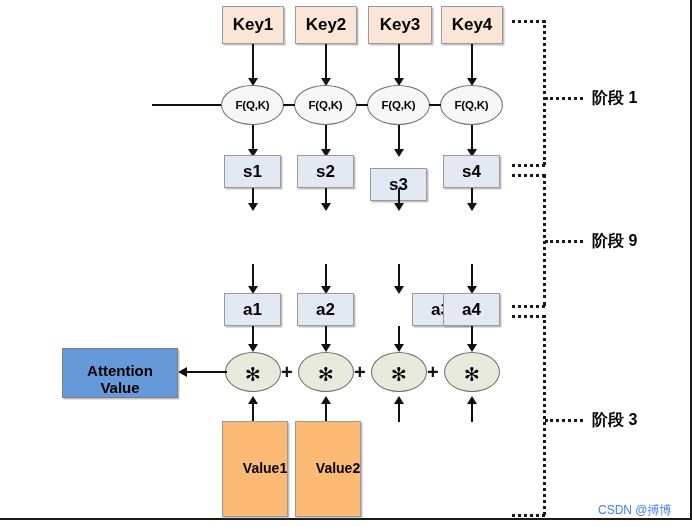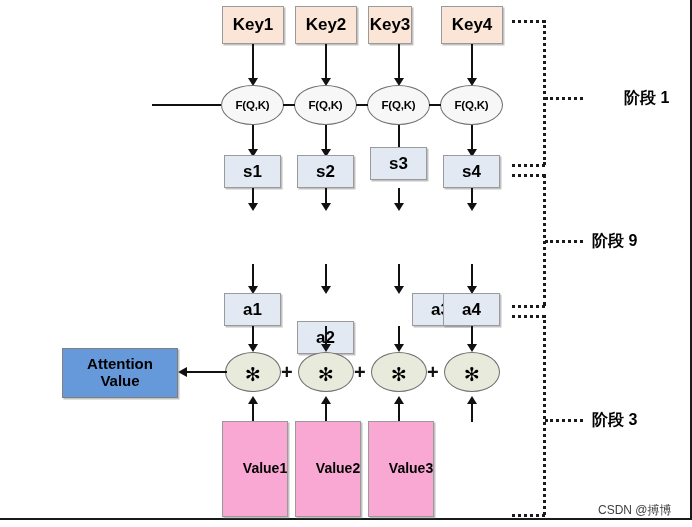--- a/index.html
+++ b/index.html
@@ -33,21 +33,21 @@
     font-weight: bold;
     color: #000000;
     line-height: 1.12;
     box-shadow: 1.5px 1.5px 0 rgba(120,120,120,0.45);
   }
   .node.key     { background: #fbe5d6; font-size: 17px; }
   .node.query   { background: #d9d2e9; font-size: 16px; }
   .node.score   { background: #e3e9f3; font-size: 17px; }
   .node.softmax { background: #d5eaec; font-size: 18px; }
   .node.alpha   { background: #e3e9f3; font-size: 17px; }
-  .node.value   { background: #f9a8d4; font-size: 14px; padding-left: 20px; }
+  .node.value   { background: #fdba74; font-size: 14px; padding-left: 20px; }
   .node.attnval { background: #6699d9; font-size: 15px; border: 1px solid #7f7f7f; }
 
   
   .ellipse {
     position: absolute;
     box-sizing: border-box;
     border: 1px solid #6f6f6f;
     border-radius: 50%;
     display: flex;
     align-items: center;
@@ -128,39 +128,39 @@
     font-size: 16px;
     font-weight: bold;
     color: #000000;
     white-space: nowrap;
   }
 
   
   .watermark {
     position: absolute;
     font-size: 12px;
-    color: #404040;
+    color: #3b82f6;
     white-space: nowrap;
   }
 </style>
 </head>
 <body>
 
 <div id="canvas">
 
   <div class="frame-line" style="left:0px; top:518px; width:692px; height:2px;"></div>
   <div class="frame-line" style="left:690px; top:0px; width:2px; height:520px;"></div>
 
   <div class="node key" style="left:222px; top:6px; width:62px; height:38px;">
     <span>Key1</span>
   </div>
   <div class="node key" style="left:295px; top:6px; width:62px; height:38px;">
     <span>Key2</span>
   </div>
-  <div class="node key" style="left:368px; top:6px; width:44px; height:38px;text-align:right;">
+  <div class="node key" style="left:368px; top:6px; width:64px; height:38px;text-align:right;">
     <span>Key3</span>
   </div>
   <div class="node key" style="left:441px; top:6px; width:62px; height:38px;">
     <span>Key4</span>
   </div>
 
   <div class="vline" style="left:252px; top:44px; height:36px;"></div>
   <div class="arrow-down" style="left:248px; top:78px;"></div>
   <div class="vline" style="left:325px; top:44px; height:36px;"></div>
   <div class="arrow-down" style="left:321px; top:78px;"></div>
@@ -196,21 +196,21 @@
   <div class="arrow-down" style="left:394px; top:149px;"></div>
   <div class="vline" style="left:471px; top:125px; height:28px;"></div>
   <div class="arrow-down" style="left:467px; top:149px;"></div>
 
   <div class="node score" style="left:224px; top:155px; width:57px; height:33px;">
     <span>s1</span>
   </div>
   <div class="node score" style="left:297px; top:155px; width:57px; height:33px;">
     <span>s2</span>
   </div>
-  <div class="node score" style="left:370px; top:147px; width:57px; height:33px;">
+  <div class="node score" style="left:370px; top:168px; width:57px; height:33px;">
     <span>s3</span>
   </div>
   <div class="node score" style="left:443px; top:155px; width:57px; height:33px;">
     <span>s4</span>
   </div>
 
   <div class="vline" style="left:252px; top:188px; height:18px;"></div>
   <div class="arrow-down" style="left:248px; top:203px;"></div>
   <div class="vline" style="left:325px; top:188px; height:18px;"></div>
   <div class="arrow-down" style="left:321px; top:203px;"></div>
@@ -225,21 +225,21 @@
   <div class="vline" style="left:325px; top:264px; height:24px;"></div>
   <div class="arrow-down" style="left:321px; top:286px;"></div>
   <div class="vline" style="left:398px; top:264px; height:24px;"></div>
   <div class="arrow-down" style="left:394px; top:286px;"></div>
   <div class="vline" style="left:471px; top:264px; height:24px;"></div>
   <div class="arrow-down" style="left:467px; top:286px;"></div>
 
   <div class="node alpha" style="left:224px; top:293px; width:57px; height:33px;">
     <span>a1</span>
   </div>
-  <div class="node alpha" style="left:297px; top:293px; width:57px; height:33px;margin-top:28px;">
+  <div class="node alpha" style="left:297px; top:293px; width:57px; height:33px;">
     <span>a2</span>
   </div>
   <div class="node alpha" style="left:370px; top:293px; width:57px; height:33px;margin-left:42px;">
     <span>a3</span>
   </div>
   <div class="node alpha" style="left:443px; top:293px; width:57px; height:33px;">
     <span>a4</span>
   </div>
 
   <div class="vline" style="left:252px; top:326px; height:20px;"></div>
@@ -270,49 +270,46 @@
   <div class="plus" style="left:354px; top:362px;">
     <span>+</span>
   </div>
   <div class="plus" style="left:427px; top:362px;">
     <span>+</span>
   </div>
 
   <div class="hline" style="left:187px; top:371px; width:40px;"></div>
   <div class="arrow-left" style="left:178px; top:367px;"></div>
 
-  <div class="node attnval" style="left:62px; top:348px; width:116px; height:50px; white-space:pre-line;">
+  <div class="node attnval" style="left:62px; top:348px; width:116px; height:50px; white-space:pre-line;align-items:flex-end;">
     <span>Attention
 Value</span>
   </div>
 
   <div class="vline" style="left:252px; top:404px; height:18px;"></div>
   <div class="arrow-up" style="left:248px; top:396px;"></div>
   <div class="vline" style="left:325px; top:404px; height:18px;"></div>
   <div class="arrow-up" style="left:321px; top:396px;"></div>
   <div class="vline" style="left:398px; top:404px; height:18px;"></div>
   <div class="arrow-up" style="left:394px; top:396px;"></div>
   <div class="vline" style="left:471px; top:404px; height:18px;"></div>
   <div class="arrow-up" style="left:467px; top:396px;"></div>
 
   <div class="node value" style="left:222px; top:421px; width:66px; height:96px;">
     <span>Value1</span>
   </div>
   <div class="node value" style="left:295px; top:421px; width:66px; height:96px;">
     <span>Value2</span>
   </div>
-  <div class="node value" style="left:368px; top:421px; width:66px; height:96px;">
-    <span>Value3</span>
-  </div>
 
   <div class="dot-h" style="left:512px; top:20px; width:33px;"></div>
   <div class="dot-v" style="left:543px; top:20px; height:145px;"></div>
   <div class="dot-h" style="left:512px; top:164px; width:33px;"></div>
   <div class="dot-h" style="left:545px; top:97px; width:38px;"></div>
-  <div class="stage-label" style="left:624px; top:88px;">
+  <div class="stage-label" style="left:592px; top:88px;">
     <span>阶段 1</span>
   </div>
 
   <div class="dot-h" style="left:512px; top:174px; width:33px;"></div>
   <div class="dot-v" style="left:543px; top:174px; height:132px;"></div>
   <div class="dot-h" style="left:512px; top:305px; width:33px;"></div>
   <div class="dot-h" style="left:545px; top:240px; width:38px;"></div>
   <div class="stage-label" style="left:592px; top:231px;">
     <span>阶段 9</span>
   </div>

